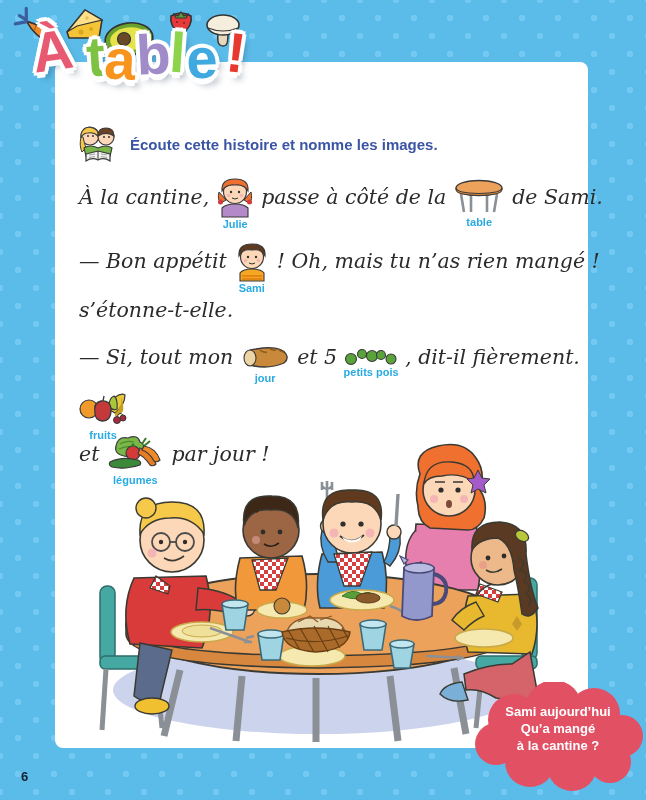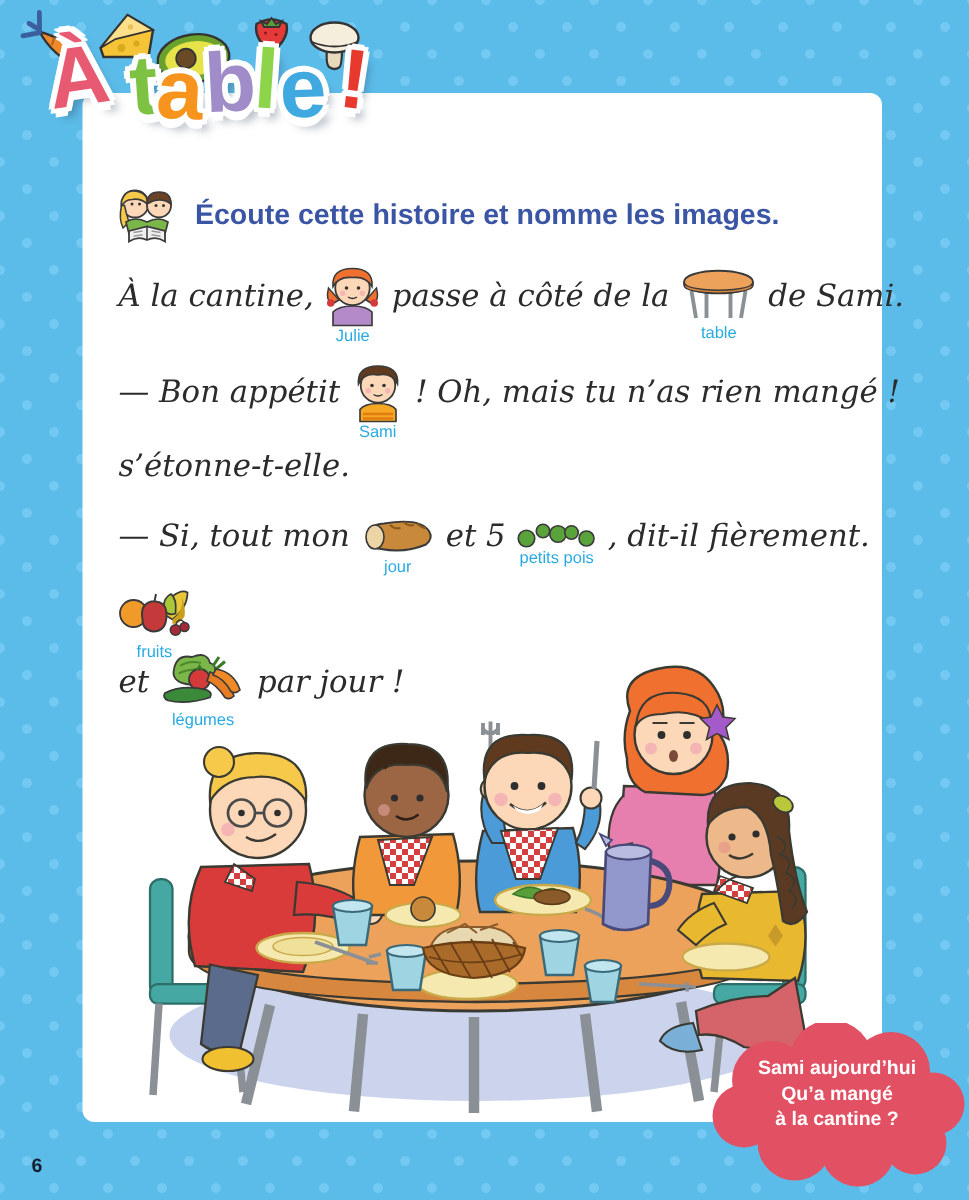--- a/index.html
+++ b/index.html
@@ -34,32 +34,32 @@
   #title .letter:nth-child(4){ transform:rotate(-3deg) translateY(4px); }
   #title .letter:nth-child(5){ transform:rotate(4deg) translateY(2px); }
   #title .letter:nth-child(6){ transform:rotate(-2deg) translateY(8px); }
   #title .letter:nth-child(7){ transform:rotate(7deg) translateY(2px); margin-left:10px; }
   
   .top-icon { position:absolute; z-index:4; }
   
   #instruction {
     position:absolute; left:76px; top:124px; display:flex; align-items:center; gap:10px; z-index:3;
   }
-  #instruction .txt { color:#3b55a5; font-weight:bold; font-size:19px; }
+  #instruction .txt { color:#3b55a5; font-weight:bold; font-size:15px; }
   
   .story-line {
     position:absolute; left:79px; display:flex; align-items:center; gap:7px;
     font-family:"DejaVu Serif", serif; font-style:italic;
     font-size:20.5px; color:#2b2b2b; white-space:nowrap; z-index:3;
   }
   .tok { position:relative; display:inline-flex; justify-content:center; }
   .tok .lbl {
     position:absolute; top:100%; left:50%; transform:translateX(-50%);
     font-family:"Liberation Sans", sans-serif; font-style:normal;
-    font-size:11px; font-weight:normal; color:#29abe2; white-space:nowrap;
+    font-size:11px; font-weight:bold; color:#29abe2; white-space:nowrap;
   }
   
   #scene { position:absolute; left:60px; top:438px; z-index:2; }
   
   #question-bubble { position:absolute; left:472px; top:682px; width:172px; height:112px; z-index:6; }
   #question-bubble .bubble-text {
     position:absolute; left:0; top:22px; width:172px; text-align:center;
     color:#ffffff; font-weight:bold; font-size:13px; line-height:1.3;
   }
   

